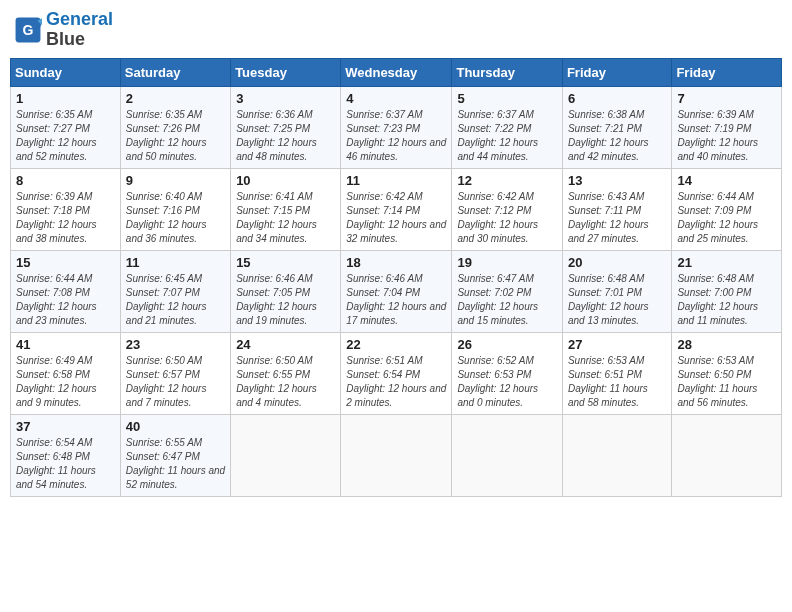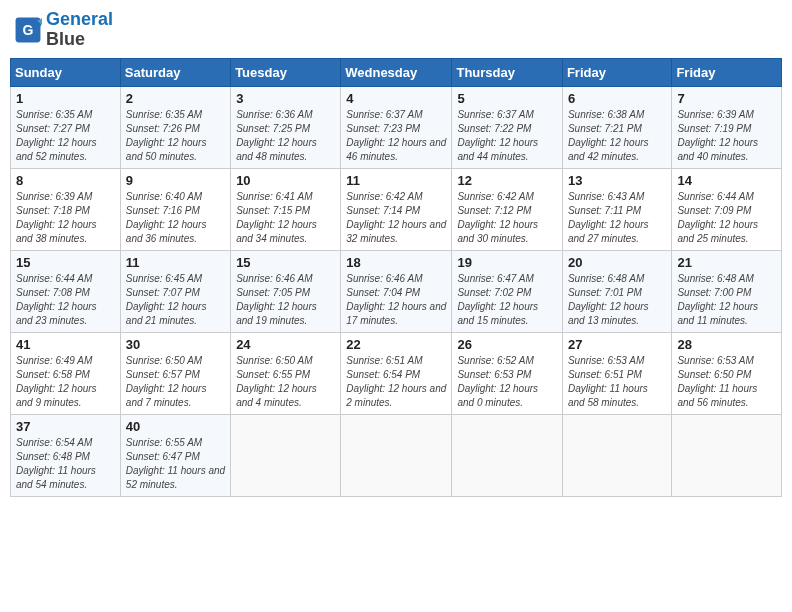--- a/index.html
+++ b/index.html
@@ -309,21 +309,21 @@
       <tr>
         <td>
         <span class="day-number">41</span>
         <div class="day-info">
           Sunrise: 6:49 AM<br>
           Sunset: 6:58 PM<br>
           Daylight: 12 hours and 9 minutes.
         </div>
       </td>
         <td>
-        <span class="day-number">30</span>
+        <span class="day-number">23</span>
         <div class="day-info">
           Sunrise: 6:50 AM<br>
           Sunset: 6:57 PM<br>
           Daylight: 12 hours and 7 minutes.
         </div>
       </td>
         <td>
         <span class="day-number">24</span>
         <div class="day-info">
           Sunrise: 6:50 AM<br>

